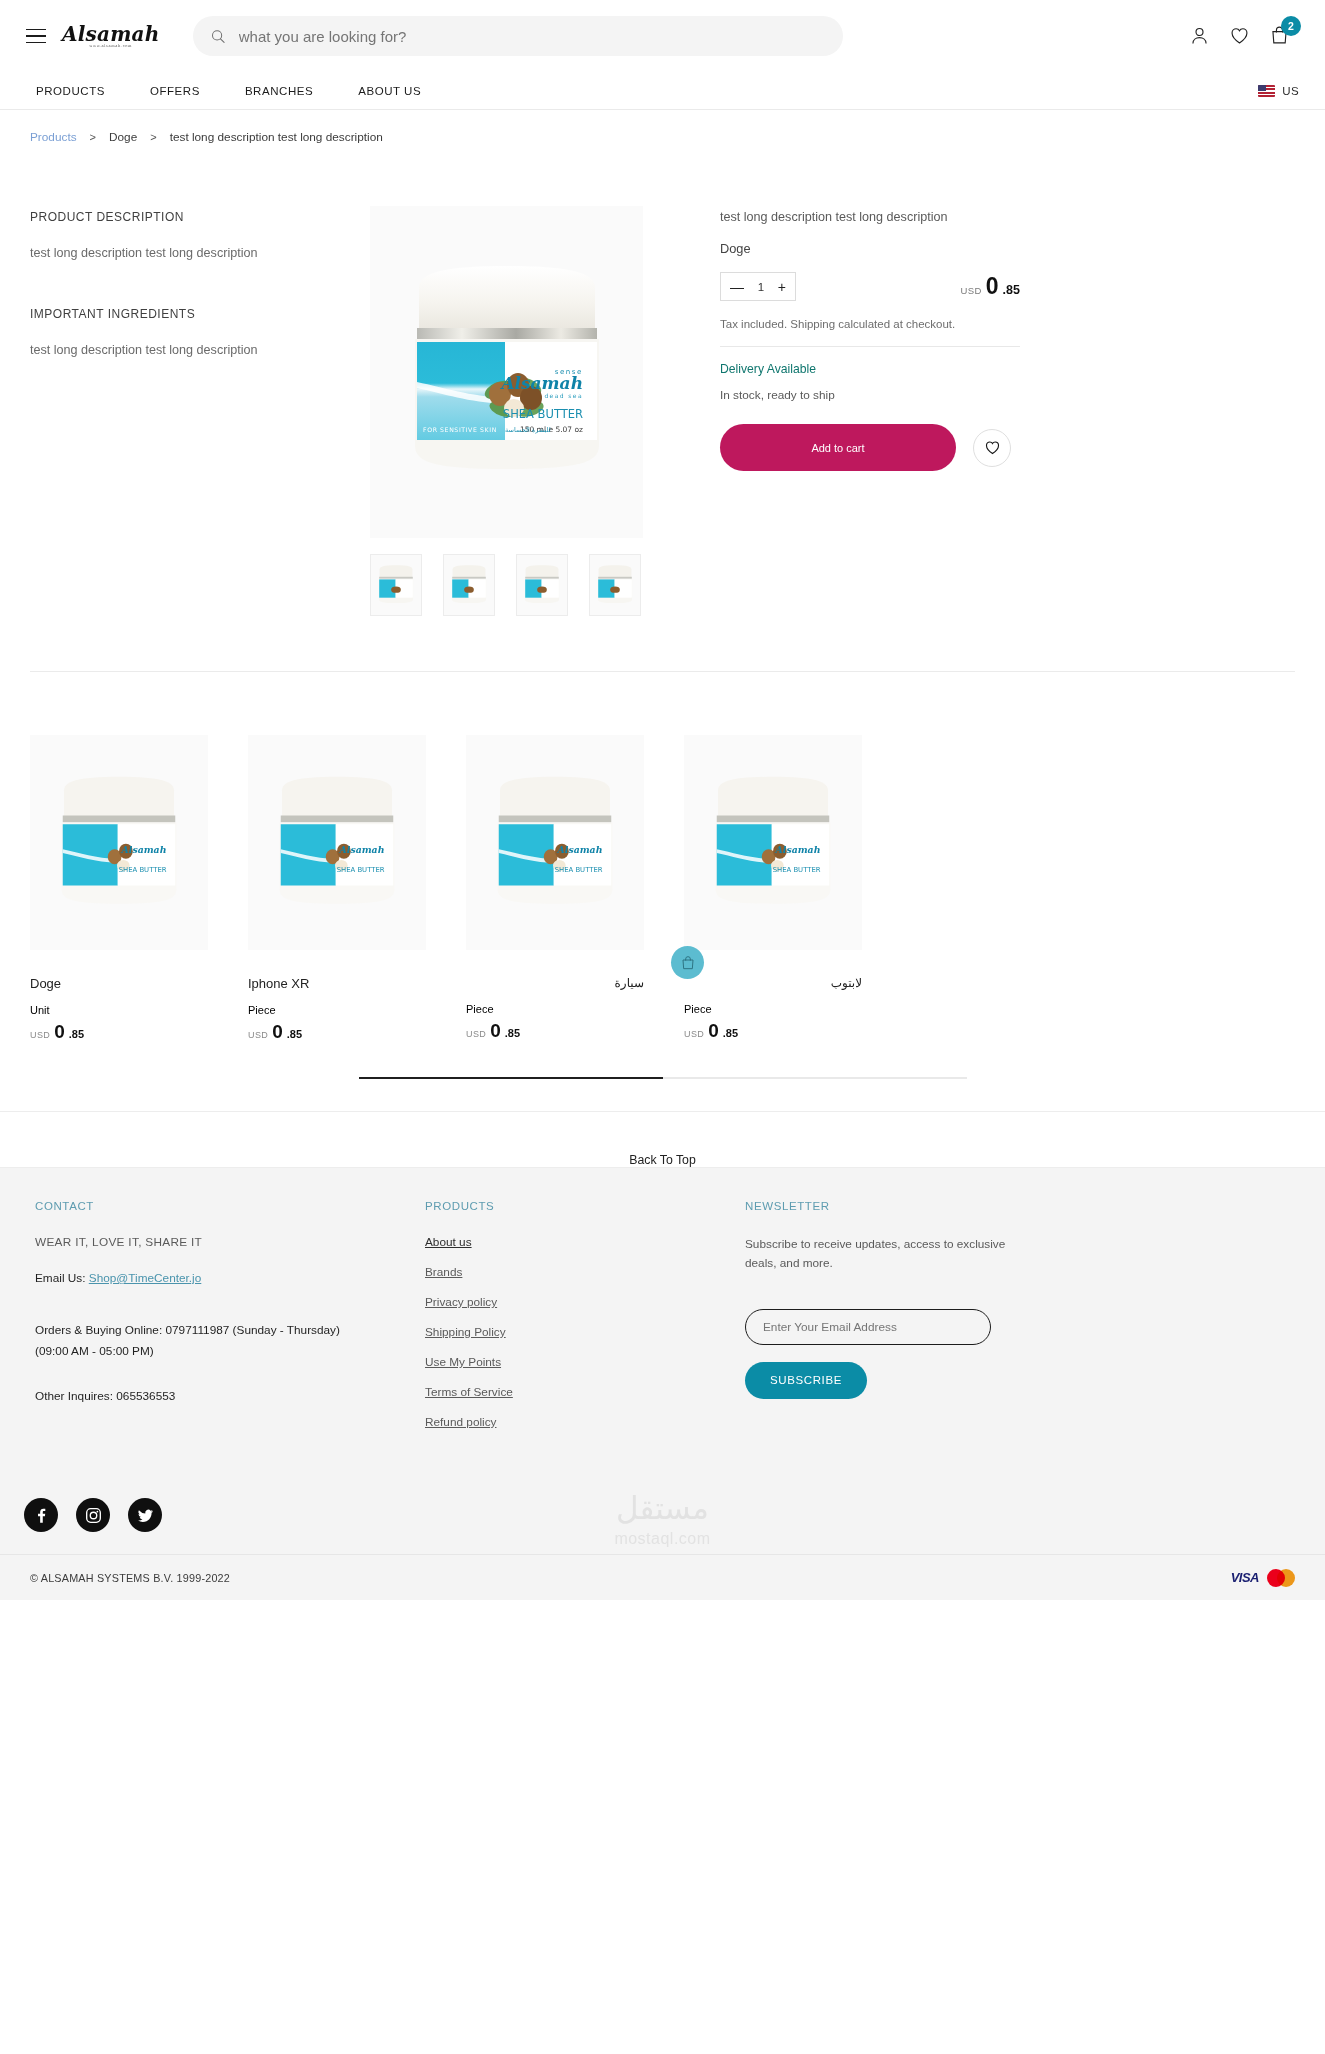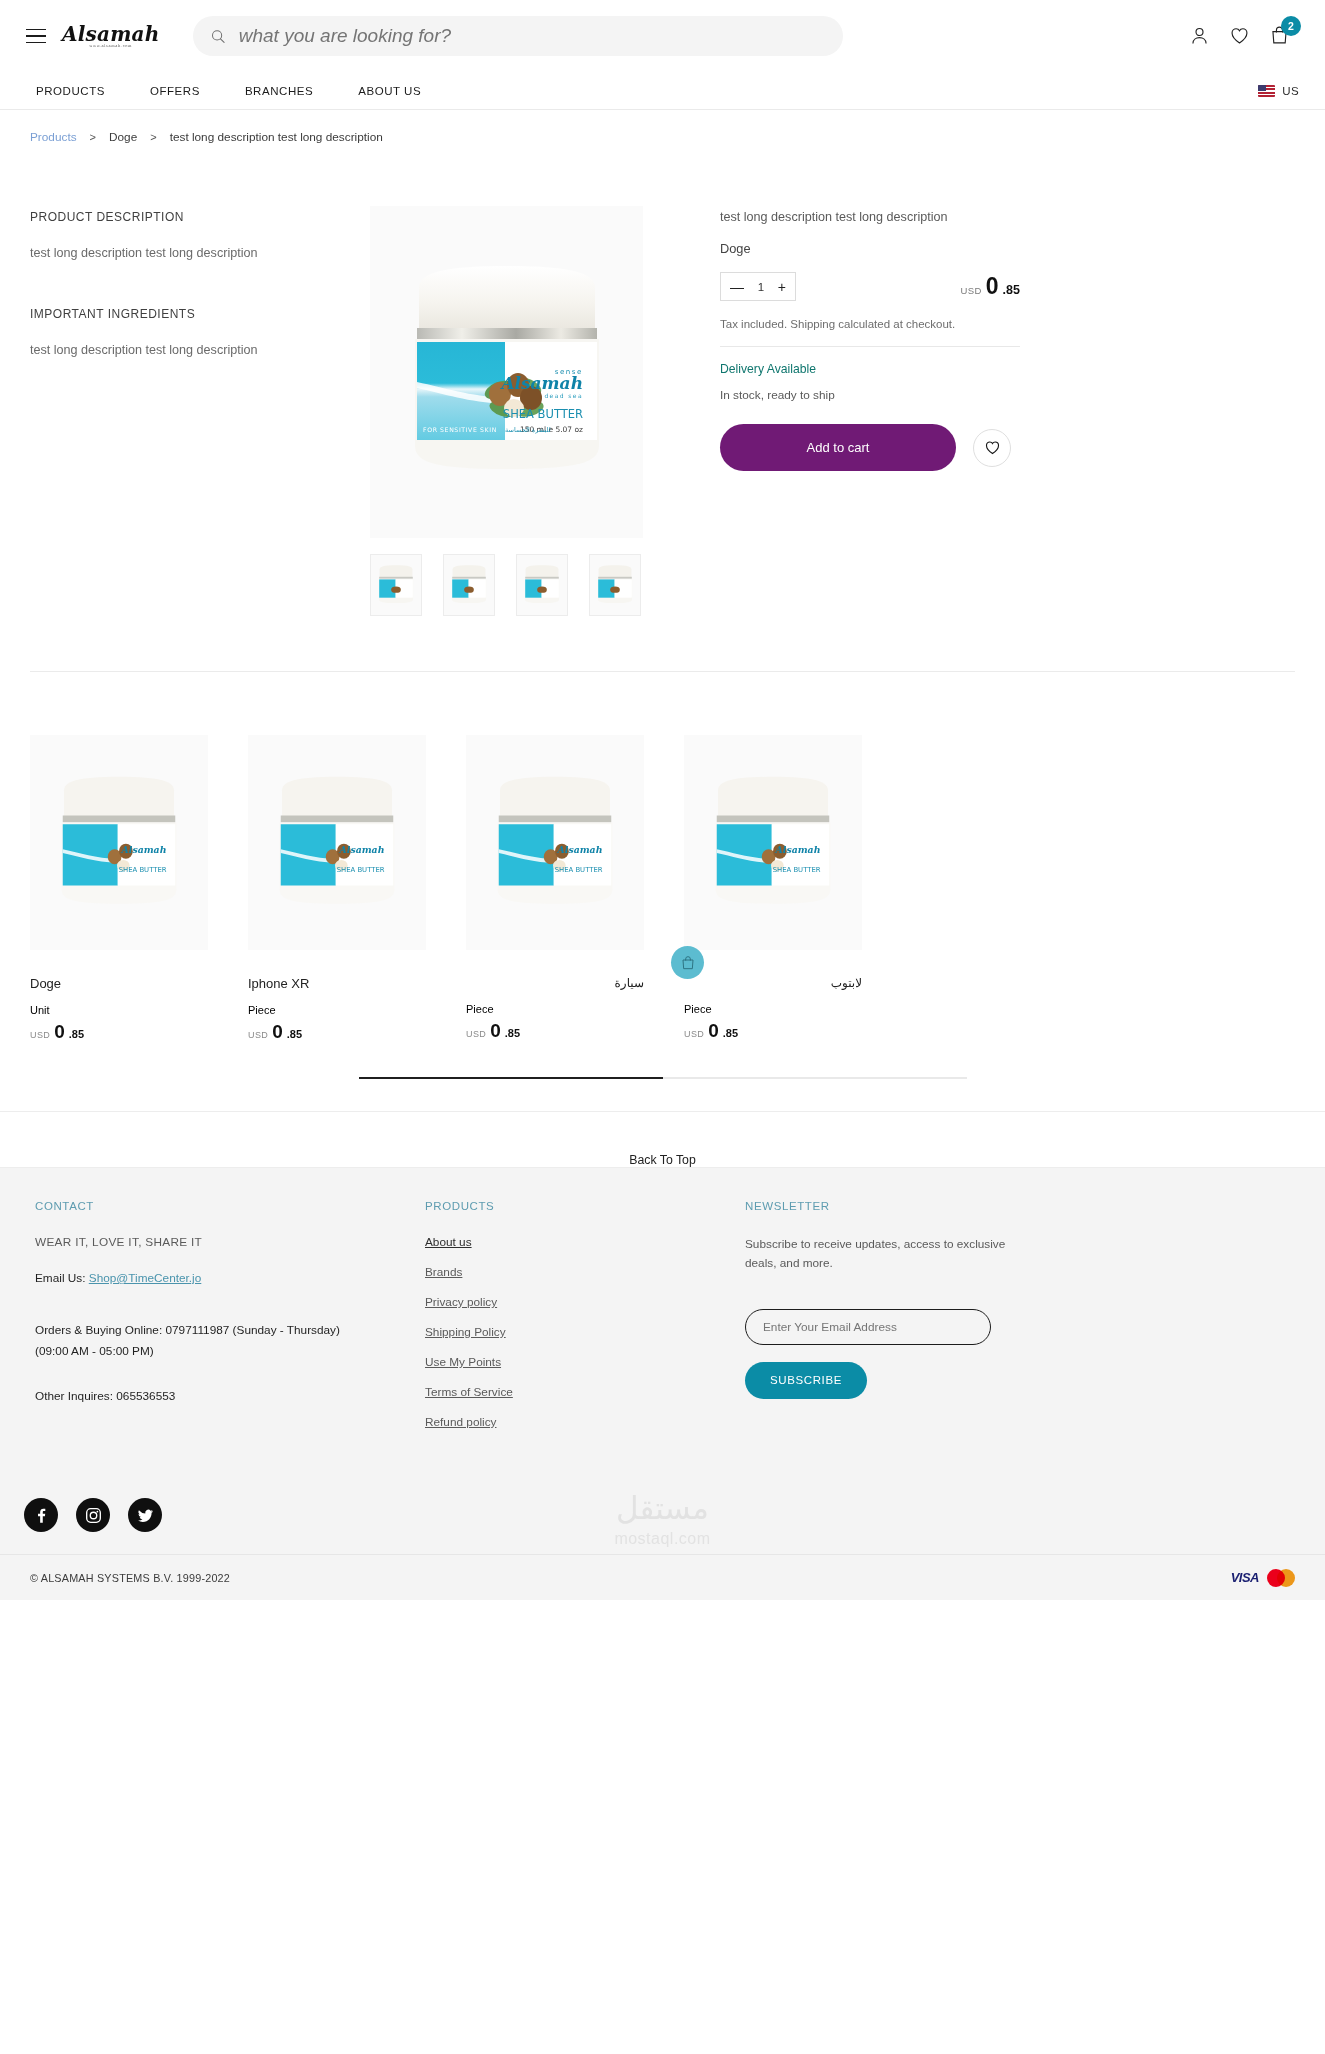--- a/index.html
+++ b/index.html
@@ -36,24 +36,23 @@
     font-style: normal; font-weight: 400; color: #555; margin-top: 1px;
   }
 
   .searchbar {
     margin-left: 34px;
     width: 650px; height: 40px;
     background: #f4f4f4; border-radius: 20px;
     display: flex; align-items: center; padding: 0 18px;
   }
   .searchbar .ph {
-    margin-left: 13px; color: #4c1d95; font-size: 19px;
+    margin-left: 13px; color: #4c1d95; font-size: 15px;
     background: none; border: 0; outline: none; width: 100%;
     font-family: "Liberation Sans", sans-serif;
-    font-style: italic;
   }
   .header-icons { margin-left: auto; display: flex; align-items: center; gap: 18px; padding-right: 8px; }
   .hicon { width: 22px; height: 22px; position: relative; cursor: pointer; }
   .cart-badge {
     position: absolute; top: -9px; right: -10px;
     width: 20px; height: 20px; border-radius: 50%;
     background: #0b8ca6; color: #fff; font-size: 10.5px;
     display: flex; align-items: center; justify-content: center;
     font-weight: 600;
   }
@@ -125,22 +124,22 @@
   .price { display: flex; align-items: baseline; gap: 4px; }
   .price .cur { font-size: 9.5px; color: #7a7a7a; letter-spacing: .4px; }
   .price .whole { font-size: 23px; font-weight: 700; color: #111; line-height: 1; }
   .price .frac { font-size: 12.5px; font-weight: 700; color: #111; }
   .tax-note { font-size: 11.5px; color: #6e6e6e; margin-top: 17px; }
   .hr { height: 1px; background: #e8e8e8; margin: 16px 0 15px 0; }
   .avail { font-size: 12.2px; color: #0f766e; margin-bottom: 12px; }
   .stock { font-size: 11.8px; color: #5a5a5a; }
   .cta-row { display: flex; align-items: center; gap: 17px; margin-top: 22px; }
   .btn-cart {
-    width: 236px; height: 47px; background: #701a75; color: #fff;
-    border: none; border-radius: 24px; font-size: 13px; cursor: pointer;
+    width: 236px; height: 47px; background: #be185d; color: #fff;
+    border: none; border-radius: 24px; font-size: 11px; cursor: pointer;
     font-family: "Liberation Sans", sans-serif;
   }
   .btn-wish {
     width: 38px; height: 38px; border-radius: 50%;
     border: 1px solid #dfdfdf; background: #fff;
     display: flex; align-items: center; justify-content: center; cursor: pointer;
   }
 
   .section-div { height: 1px; background: #ebebeb; margin: 55px 30px 0 30px; }
 

